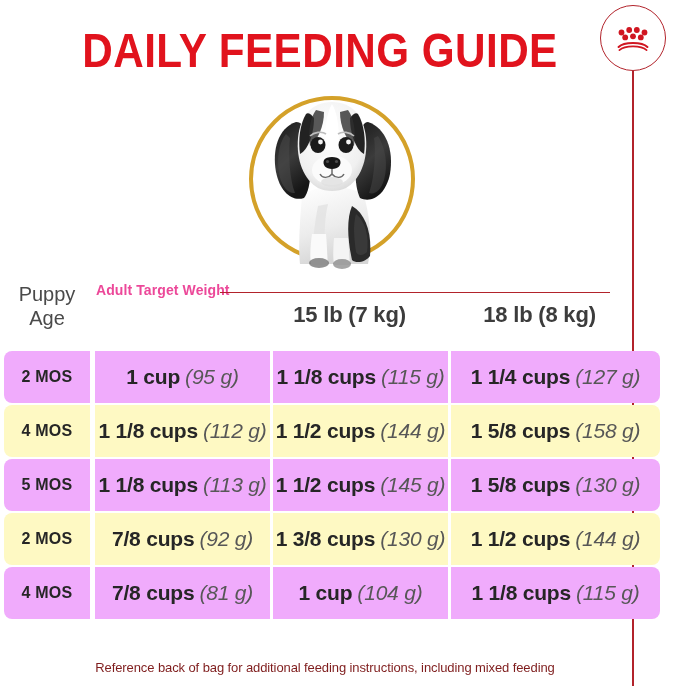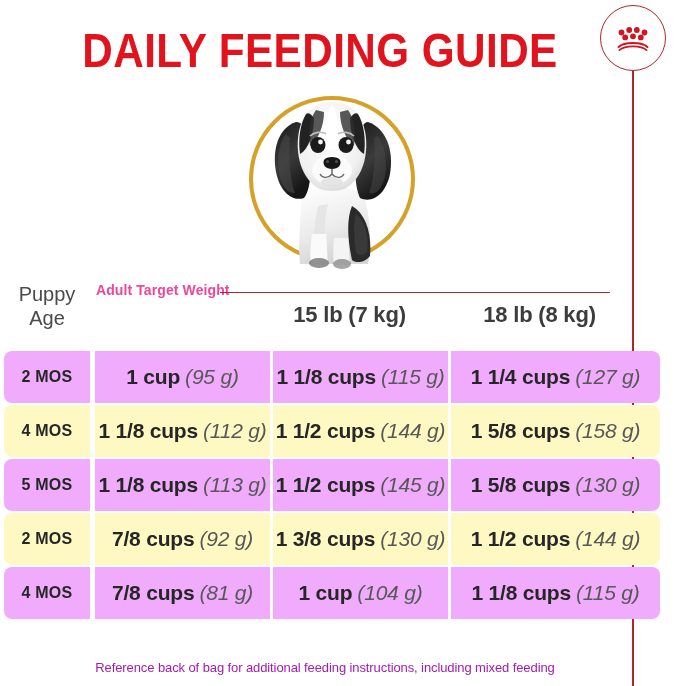--- a/index.html
+++ b/index.html
@@ -200,21 +200,21 @@
     font-style: italic;
   }
 
   
   #footer-note {
     position: absolute;
     left: 0;
     top: 660px;
     width: 650px;
     text-align: center;
-    color: #a21caf;
+    color: #7f1d1d;
     font-family: "Liberation Sans Narrow", "Liberation Sans", sans-serif;
     font-size: 13px;
     letter-spacing: -0.1px;
     white-space: nowrap;
   }
 </style>
 </head>
 <body>
 
 <div id="page-title">DAILY FEEDING GUIDE</div>

